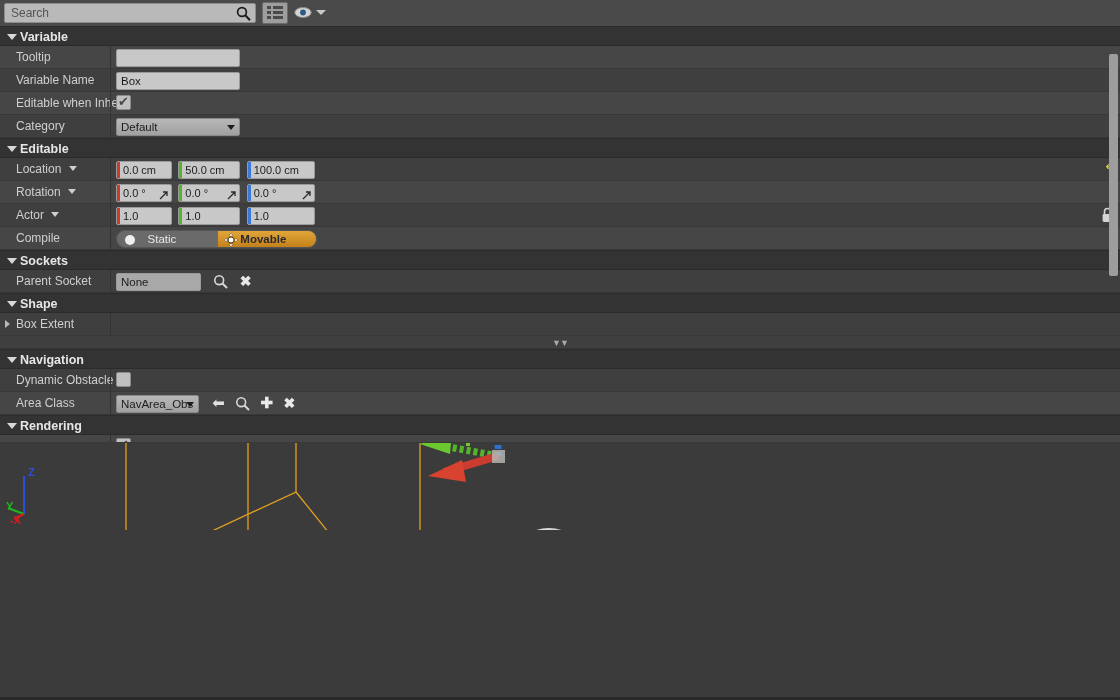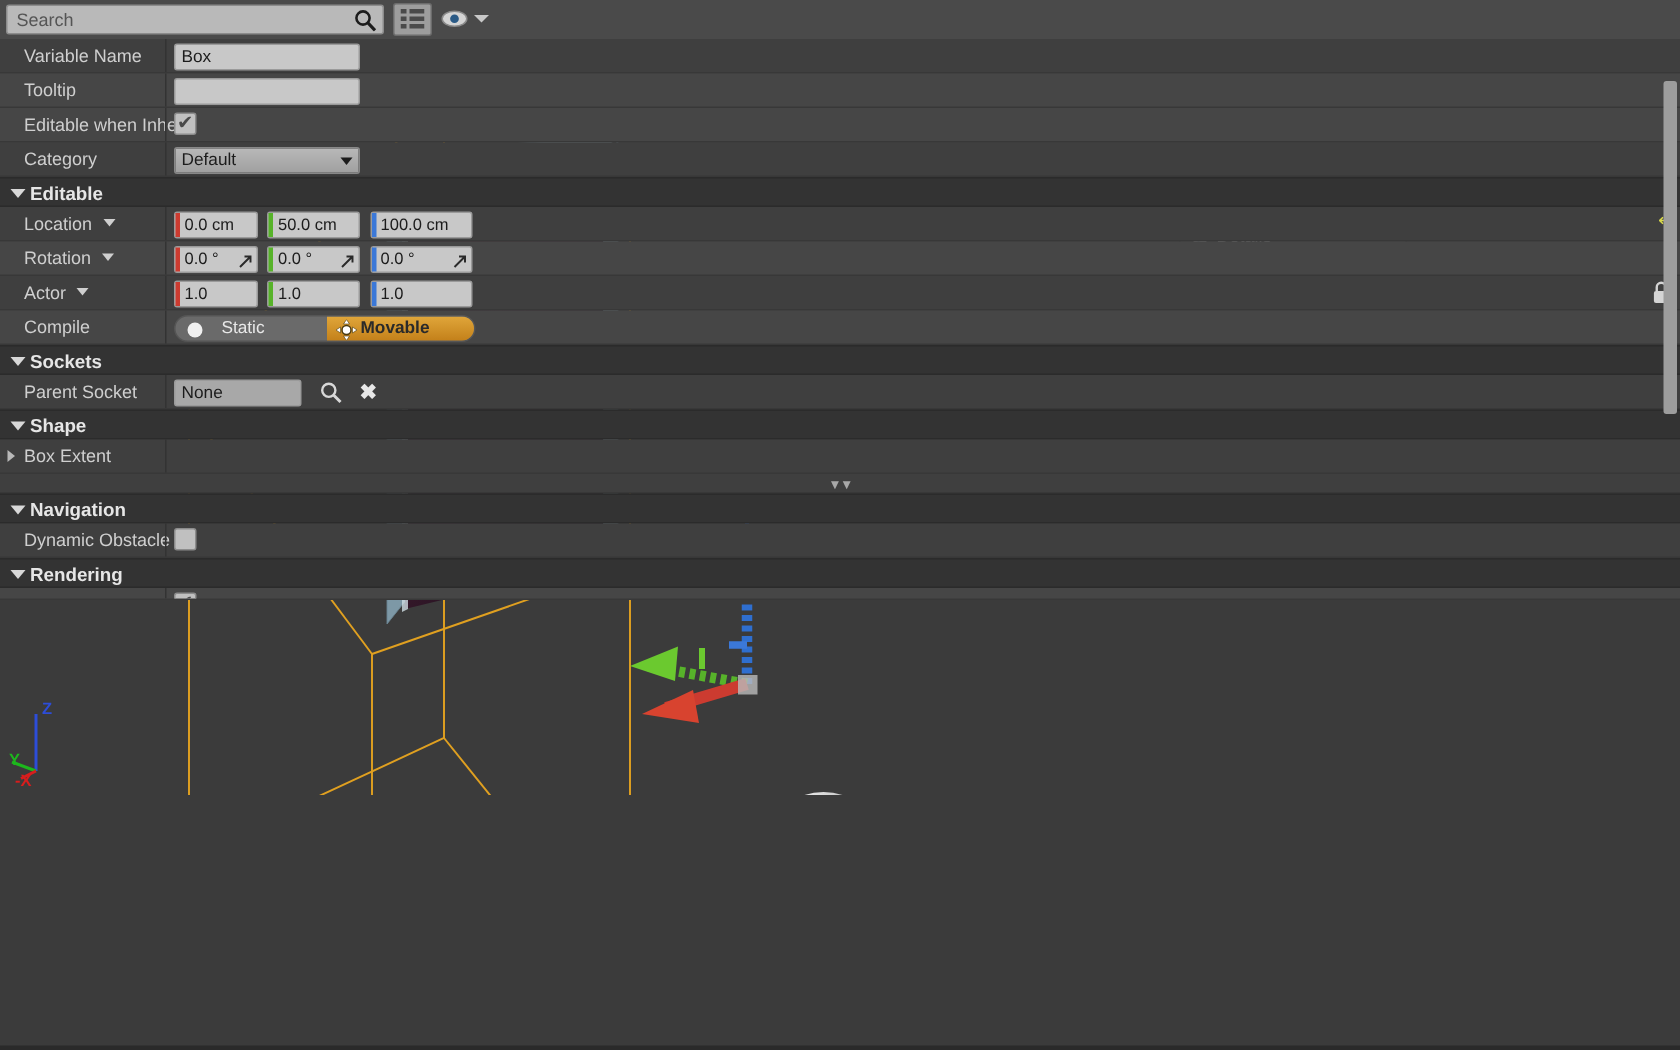--- a/index.html
+++ b/index.html
@@ -1030,32 +1030,36 @@
         <svg width="18" height="13" viewBox="0 0 18 13">
             <ellipse cx="9" cy="6.5" rx="8.2" ry="5" fill="#d4d4d4" stroke="#8a8a8a"></ellipse>
             <circle cx="9" cy="6.5" r="2.9" fill="#2a5a86"></circle>
           </svg>
       </span>
       <span class="det-eye-caret"></span>
     </div>
 
     <div class="det-scroll-outer">
 
+      <div class="det-sect-hdr">
+        <span class="ar"></span>
+        <span>Variable</span>
+      </div>
+      <div class="det-row alt">
+        <span class="det-label">Tooltip</span>
+        <span class="det-divider"></span>
+        <span class="det-val">
+          <span class="txtbox" style="width:124px"></span>
+        </span>
+      </div>
       <div class="det-row">
         <span class="det-label">Variable Name</span>
         <span class="det-divider"></span>
         <span class="det-val">
           <span class="txtbox" style="width:124px">Box</span>
-        </span>
-      </div>
-      <div class="det-row alt">
-        <span class="det-label">Tooltip</span>
-        <span class="det-divider"></span>
-        <span class="det-val">
-          <span class="txtbox" style="width:124px"></span>
         </span>
       </div>
       <div class="det-row alt">
         <span class="det-label" style="width:104px">Editable when Inhe</span>
         <span class="det-divider"></span>
         <span class="det-val">
           <span class="ckbox checked"></span>
         </span>
       </div>
       <div class="det-row">
@@ -1215,20 +1219,39 @@
         <span class="ar"></span>
         <span>Navigation</span>
       </div>
       <div class="det-row">
         <span class="det-label" style="width:104px">Dynamic Obstacle</span>
         <span class="det-divider"></span>
         <span class="det-val">
           <span class="ckbox"></span>
         </span>
       </div>
+      <div class="det-row alt">
+        <span class="det-label">Area Class</span>
+        <span class="det-divider"></span>
+        <span class="det-val">
+          <span class="combobox" style="width:83px;overflow:hidden;white-space:nowrap;">
+            <span>NavArea_Obs</span>
+            <span class="cr"></span>
+          </span>
+          <span class="icon-btn" style="margin-left:10px;color:#e0e0e0;font-size:15px;line-height:16px;">⬅</span>
+          <span class="icon-btn" style="margin-left:7px;margin-top:1px;">
+            <svg width="15" height="15" viewBox="0 0 15 15">
+                <circle cx="6.2" cy="6.2" r="4.4" fill="none" stroke="#d8d8d8" stroke-width="1.6"></circle>
+                <line x1="9.5" y1="9.5" x2="14" y2="14" stroke="#d8d8d8" stroke-width="2"></line>
+              </svg>
+          </span>
+          <span class="icon-btn" style="margin-left:7px;color:#e8e8e8;font-size:15px;font-weight:bold;line-height:16px;">✚</span>
+          <span class="icon-btn" style="margin-left:7px;color:#e8e8e8;font-size:14px;font-weight:bold;line-height:16px;">✖</span>
+        </span>
+      </div>
 
       <div class="det-sect-hdr">
         <span class="ar"></span>
         <span>Rendering</span>
       </div>
       <div class="det-row alt" style="height:8px;overflow:hidden;">
         <span class="det-divider"></span>
         <span class="det-val">
           <span class="ckbox checked"></span>
         </span>

